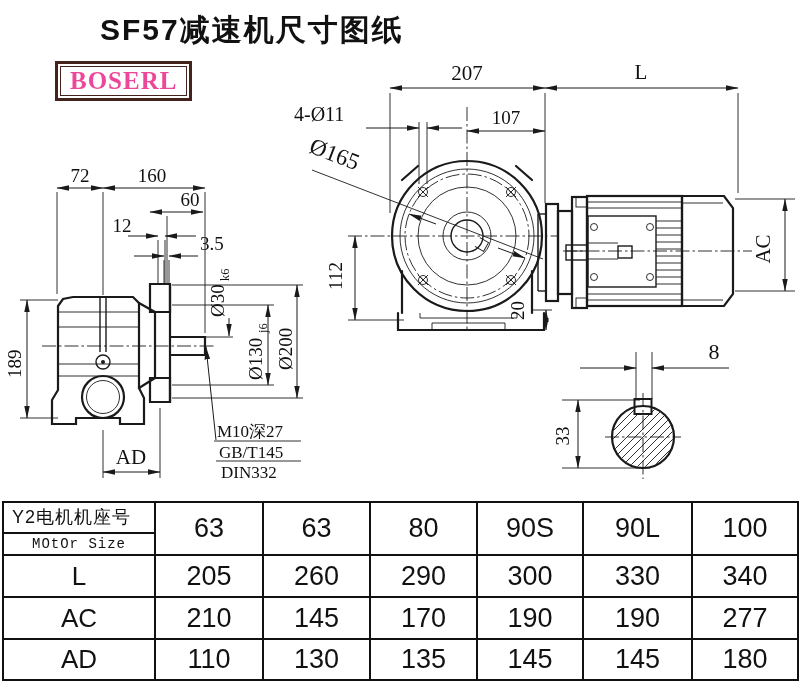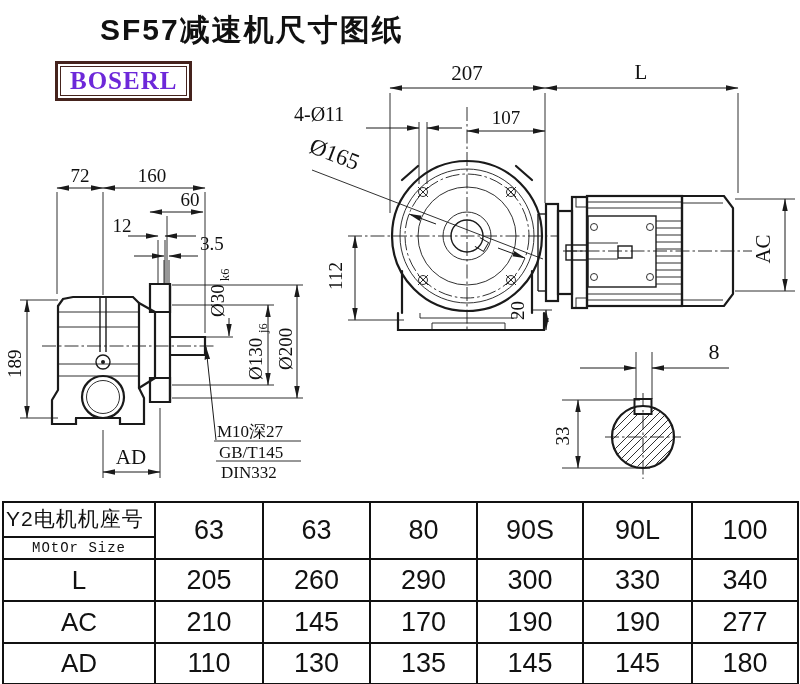--- a/index.html
+++ b/index.html
@@ -2,42 +2,42 @@
 <html><head>
 <meta charset="utf-8">
 <style>
   html,body{margin:0;padding:0;background:#fff;width:800px;height:684px;overflow:hidden;
     font-family:"Liberation Sans", sans-serif;}
   #stage{position:relative;width:800px;height:684px;background:#fff;}
   #title{position:absolute;left:52px;top:10px;font-size:30px;font-weight:bold;color:#111;
     letter-spacing:2px;white-space:nowrap;margin-left:48px;}
   #logo{position:absolute;left:55px;top:61px;padding:3px 12px;border:3px solid #45231d;
     box-shadow:inset 0 0 0 2px #fff, inset 0 0 0 3px #45231d;background:#fff;}
-  #logo span{color:#6d28d9;font-family:"Liberation Serif", serif;font-weight:bold;
+  #logo span{color:#ec4899;font-family:"Liberation Serif", serif;font-weight:bold;
     font-size:25px;letter-spacing:1px;}
   svg{position:absolute;left:0;top:0;}
   
   .oL{stroke:#1a1a1a;stroke-width:2.2;fill:none;stroke-linecap:round;}
   .oM{stroke:#1a1a1a;stroke-width:1.4;fill:none;}
   .tL{stroke:#1a1a1a;stroke-width:0.9;fill:none;}
   .cL{stroke:#1a1a1a;stroke-width:0.9;fill:none;stroke-dasharray:14 3 2.5 3;}
   .dim{stroke:#1a1a1a;stroke-width:1;fill:none;marker-start:url(#arw);marker-end:url(#arw);}
   .dimE{stroke:#1a1a1a;stroke-width:1;fill:none;marker-end:url(#arw);}
   .dimS{stroke:#1a1a1a;stroke-width:1;fill:none;marker-start:url(#arw);}
   text.dt{font-family:"Liberation Serif", serif;font-size:19px;fill:#111;}
   text.big{font-size:21px;}
   text.sub{font-size:12.5px;}
   
   #spec{position:absolute;left:2px;top:501px;width:795px;border-collapse:collapse;
     table-layout:fixed;}
   #spec td{border:2px solid #111;text-align:center;vertical-align:middle;color:#111;
     padding:0;background:#fff;}
   #spec td.num{font-size:27px;}
   #spec td.lab{font-size:26px;}
-  .hdr-cn{font-size:21px;border-bottom:2px solid #111;padding:2px 17px 3px 2px;
+  .hdr-cn{font-size:18px;border-bottom:2px solid #111;padding:2px 17px 3px 2px;
     letter-spacing:1px;white-space:nowrap;}
   .hdr-en{font-family:"Liberation Mono", monospace;font-size:14px;padding:2px 0;
     letter-spacing:1px;}
   tr.r1{height:52px;} tr.r2{height:42px;} tr.r3{height:42px;} tr.r4{height:41px;}
 </style>
 </head>
 <body>
 
 <div id="stage">
 

